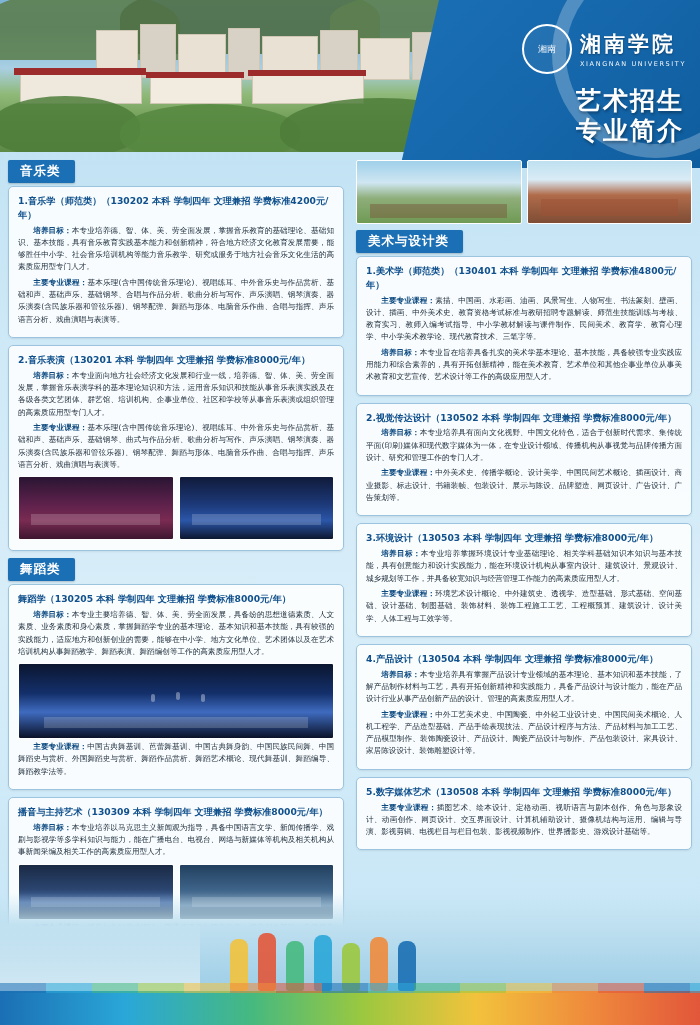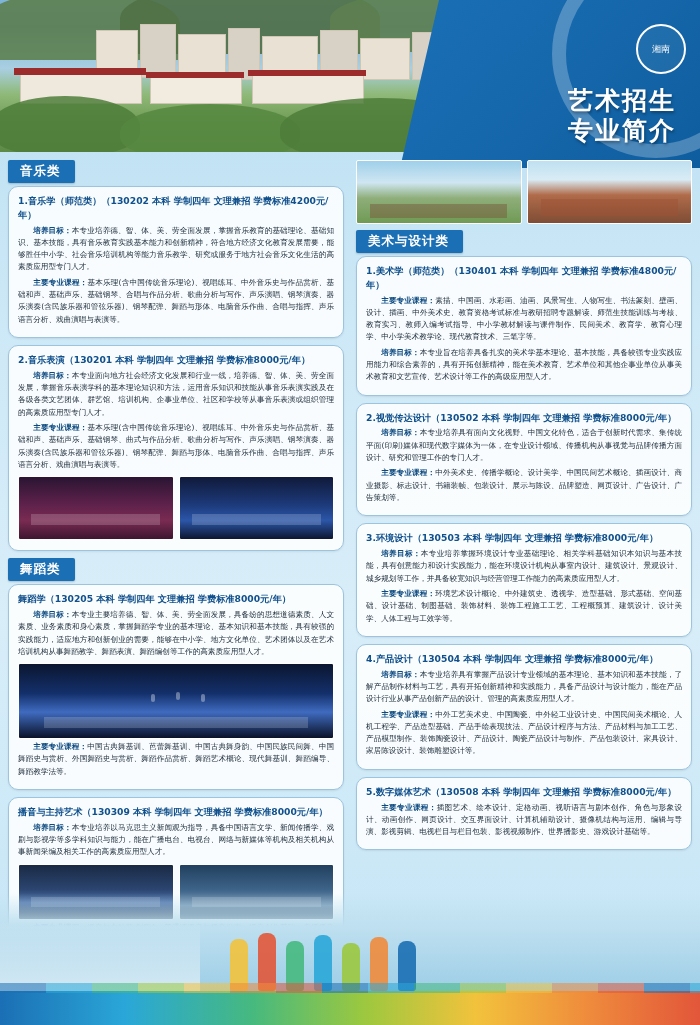--- a/index.html
+++ b/index.html
@@ -42,21 +42,21 @@
     width:46px;height:46px;border-radius:50%;border:2px solid #fff;
     display:flex;align-items:center;justify-content:center;
     font-size:9px;line-height:1;color:#fff;text-align:center;
     background:rgba(255,255,255,.06);
   }
   #logo .ltxt{display:flex;flex-direction:column;align-items:flex-start;}
   #logo .cn{font-size:21px;font-weight:bold;letter-spacing:3px;
     font-family:"DejaVu Serif","Liberation Serif",serif;text-shadow:0 1px 2px rgba(0,0,0,.35);}
   #logo .en{font-size:6.5px;letter-spacing:1.6px;margin-top:2px;opacity:.95;}
   #bigtitle{
-    position:absolute;right:24px;top:86px;width:266px;color:#fff;text-align:right;
+    position:absolute;right:16px;top:86px;width:266px;color:#fff;text-align:right;
     font-family:"DejaVu Serif","Liberation Serif",serif;
     font-size:25px;font-weight:bold;letter-spacing:2px;line-height:1.2;
     text-shadow:1px 2px 3px rgba(0,0,0,.35);
   }
   
   .col{position:absolute;top:160px;width:336px;}
   #colL{left:8px;}
   #colR{left:356px;}
 
   
@@ -68,21 +68,21 @@
     font-size:12.5px;font-weight:bold;letter-spacing:1px;
     padding:3px 14px 3px 12px;border-radius:2px;
     box-shadow:0 1px 2px rgba(0,0,0,.2);
   }
   .sechead .line{
     position:absolute;left:0;right:0;bottom:2px;height:2px;background:#1b6fb4;opacity:.55;z-index:-1;
   }
   .card{
     background:rgba(255,255,255,.86);
     border:1px solid #9cc4df;
-    border-radius:10px;
+    border-radius:5px;
     padding:7px 9px 8px 9px;
     margin-bottom:7px;
     box-shadow:0 1px 2px rgba(0,0,0,.08);
   }
   .majtitle{
     font-size:9.2px;font-weight:bold;color:#10508c;line-height:1.5;
     margin-bottom:3px;
   }
   .para{
     font-size:7.6px;color:#1b2b39;line-height:1.62;text-align:justify;
@@ -158,20 +158,24 @@
     <div class="green" style="left:600px;top:86px;width:120px;height:60px;"></div>
   </div>
 
   <div id="headerblock">
     <div class="swoosh" style="right:-60px;top:-50px;width:180px;height:180px;"></div>
   </div>
   <div id="logo">
     <div class="seal">
       <span>湘南</span>
     </div>
+    <div class="ltxt">
+      <div class="cn">湘南学院</div>
+      <div class="en">XIANGNAN UNIVERSITY</div>
+    </div>
   </div>
   <div id="bigtitle">
     <div>艺术招生</div>
       <div>专业简介</div>
   </div>
 
   <div class="col" id="colL">
 
     <div class="sechead">
       <span class="tab">音乐类</span>

